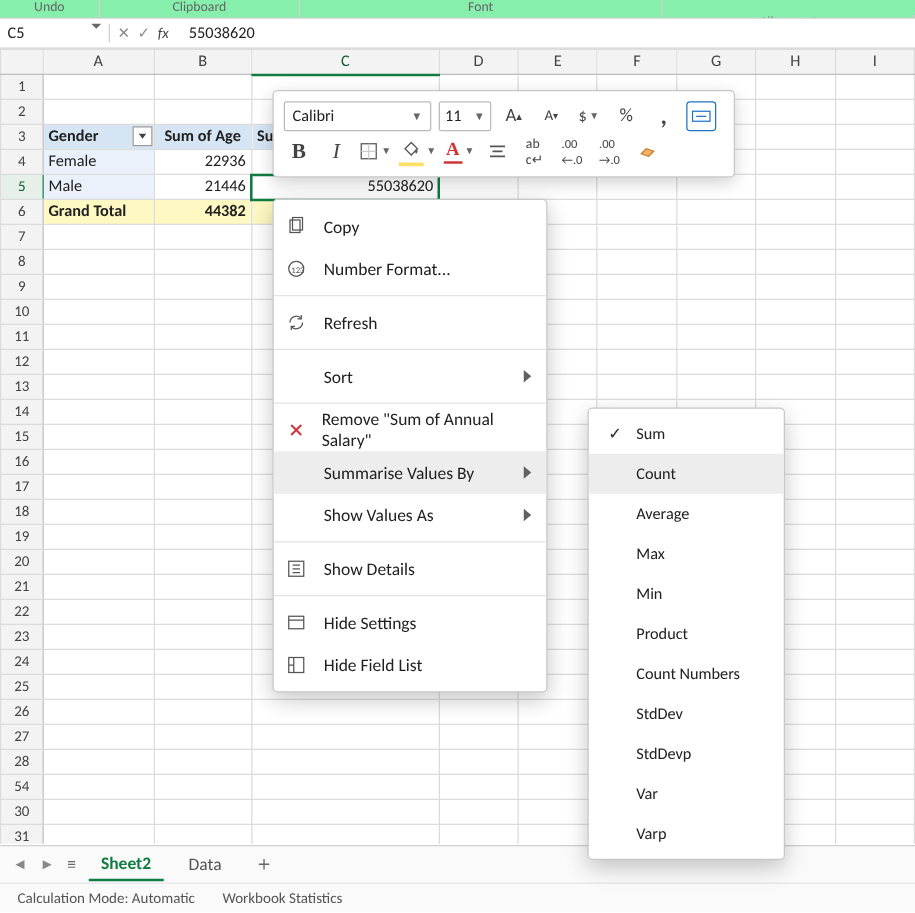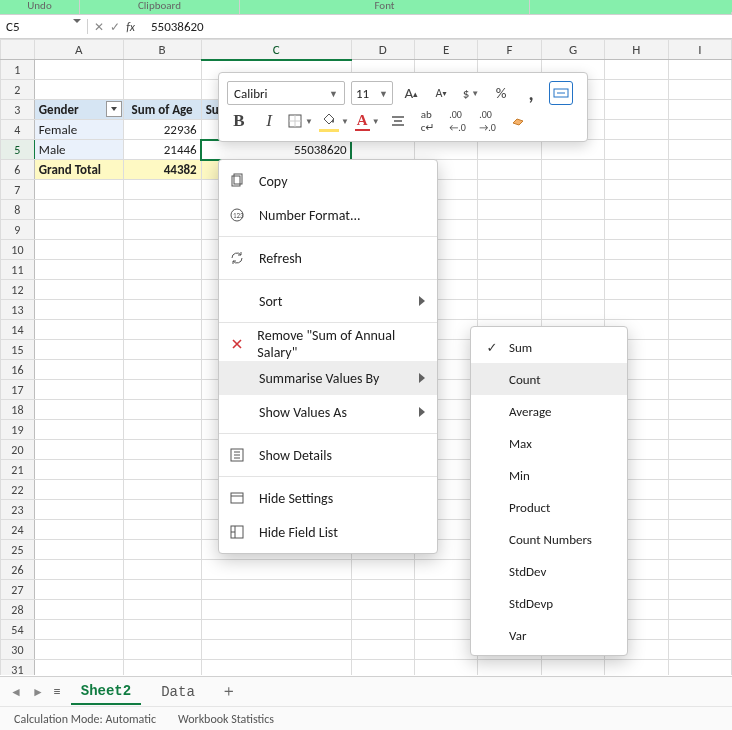--- a/index.html
+++ b/index.html
@@ -226,21 +226,21 @@
     height: 30px;
     display: flex;
     align-items: center;
     border-top: 1px solid #d0d0d0;
     background: #fafafa;
     padding-left: 10px;
     gap: 10px;
     font-size: 14px;
   }
   .sheet-tabs .nav { color: #888; font-size: 12px;}
-  .sheet-tabs .tab { padding: 4px 10px; color: #555; font-family: Liberation Mono, monospace;}
+  .sheet-tabs .tab { padding: 4px 10px; color: #555;}
   .sheet-tabs .tab.active { color: #107c41; border-bottom: 2px solid #107c41; font-weight: 600;}
   .sheet-tabs .alltabs { color: #666; }
   .sheet-tabs .plus { color: #666; font-size: 16px; padding: 0 6px;}
 
   
   .status-bar {
     position: absolute;
     bottom: 0; left: 0; right: 0;
     height: 24px;
     display: flex;
@@ -848,20 +848,24 @@
       <span>StdDev</span>
     </div>
     <div class="menu-item">
       <span class="check"></span>
       <span>StdDevp</span>
     </div>
     <div class="menu-item">
       <span class="check"></span>
       <span>Var</span>
     </div>
+    <div class="menu-item">
+      <span class="check"></span>
+      <span>Varp</span>
+    </div>
   </div>
 
 <div class="sheet-tabs">
   <span class="nav">◄</span>
   <span class="nav">►</span>
   <span class="alltabs">≡</span>
   <span class="tab active">Sheet2</span>
   <span class="tab">Data</span>
   <span class="plus">＋</span>
 </div>

